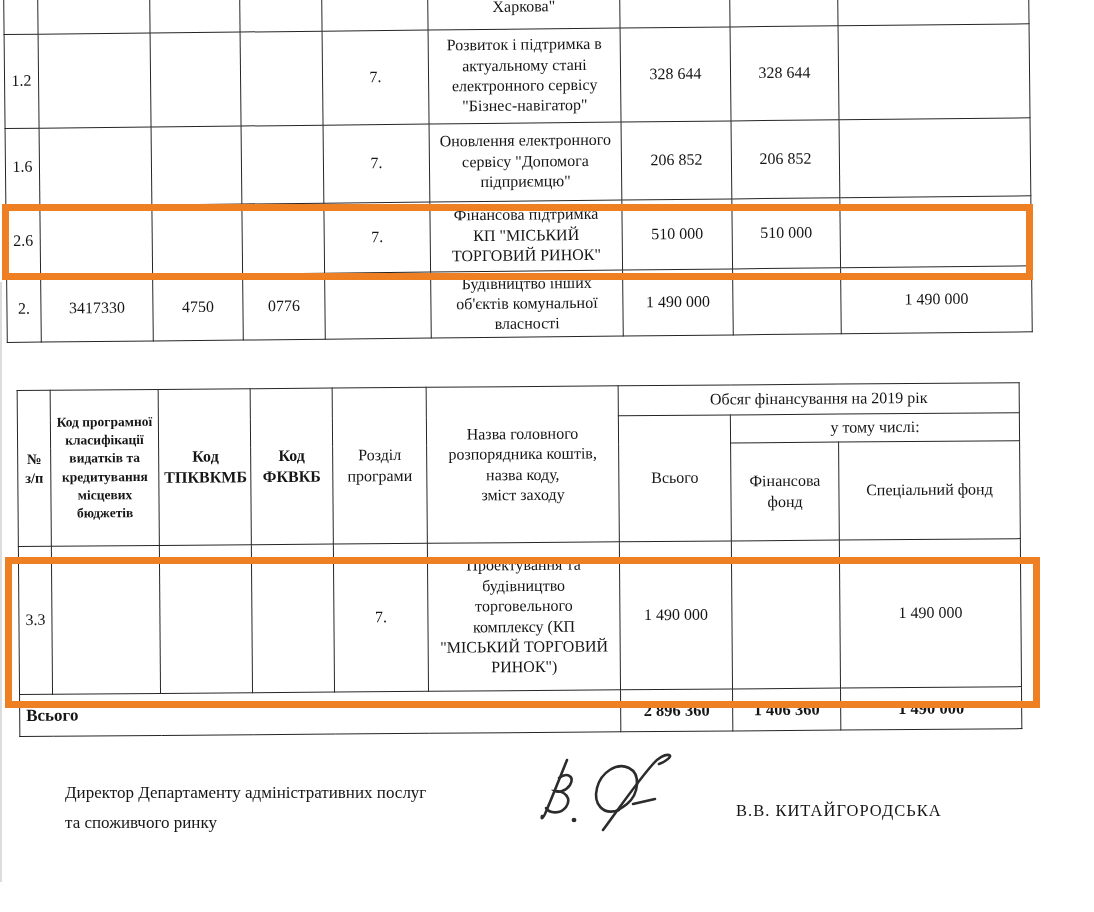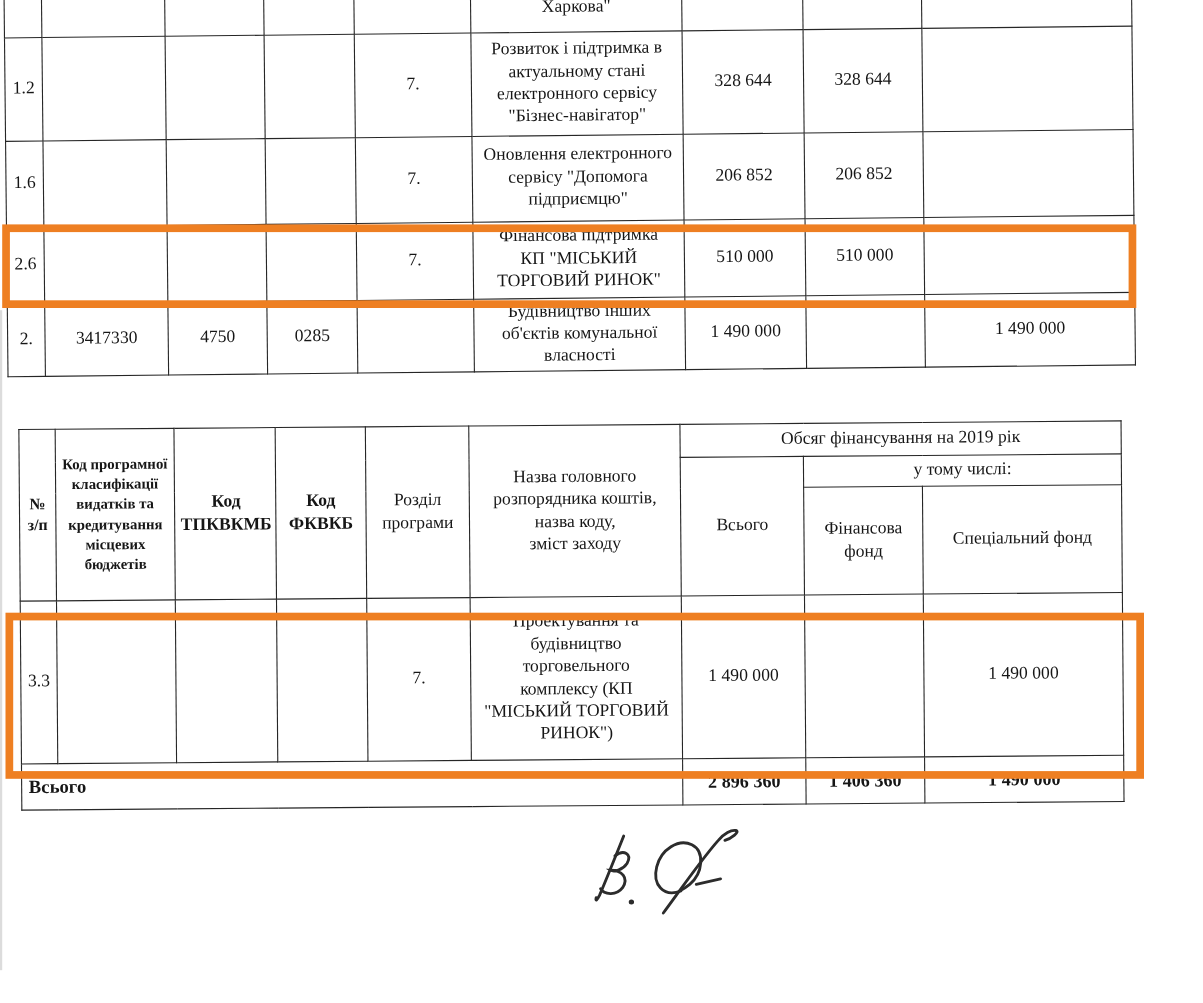--- a/index.html
+++ b/index.html
@@ -129,21 +129,21 @@
 КП "МІСЬКИЙ
 ТОРГОВИЙ РИНОК"</span></td>
       <td><span class="cell">510 000</span></td>
       <td><span class="cell">510 000</span></td>
       <td></td>
     </tr>
     <tr style="height:64px">
       <td><span class="cell">2.</span></td>
       <td><span class="cell">3417330</span></td>
       <td><span class="cell">4750</span></td>
-      <td><span class="cell">0285</span></td>
+      <td><span class="cell">0776</span></td>
       <td></td>
       <td><span class="cell">Будівництво інших
 об'єктів комунальної
 власності</span></td>
       <td><span class="cell">1 490 000</span></td>
       <td></td>
       <td><span class="cell">1 490 000</span></td>
     </tr>
   </tbody>
     </table>
@@ -212,29 +212,32 @@
       <td class="totals-num"><span class="cell">2 896 360</span></td>
       <td class="totals-num"><span class="cell">1 406 360</span></td>
       <td class="totals-num"><span class="cell">1 490 000</span></td>
     </tr>
   </tbody>
     </table>
 
   <div class="hl hl1"></div>
   <div class="hl hl2"></div>
 
+  <div class="sig-title">Директор Департаменту адміністративних послуг
+та споживчого ринку</div>
 
   <svg class="sig-svg" width="190" height="110" viewBox="0 0 190 110">
     <g fill="none" stroke="#2c2c2c" stroke-width="2.6" stroke-linecap="round">
 
       <path d="M52,22 C44,42 36,62 30,76 C28,80 26,82 27,78"></path>
       <path d="M44,40 C52,34 60,38 55,47 C51,53 43,55 40,53 C50,53 57,60 51,69 C45,77 34,75 31,70"></path>
       <path d="M59,81 c1.5,0 1.5,2 0,2 c-1.5,0 -1.5,-2 0,-2" fill="#2c2c2c"></path>
 
       <path d="M104,72 C88,78 78,66 82,50 C86,34 102,24 114,30 C126,36 124,56 112,66 C106,71 98,74 104,72"></path>
       <path d="M88,92 C100,76 122,44 138,26 C143,20 150,16 154,17 C158,18 150,24 144,26"></path>
       <path d="M118,66 L140,61"></path>
     </g>
   </svg>
 
+  <div class="sig-name">В.В.  КИТАЙГОРОДСЬКА</div>
 
   <div class="scan-edge"></div>
 </div>
 
 </body></html>

